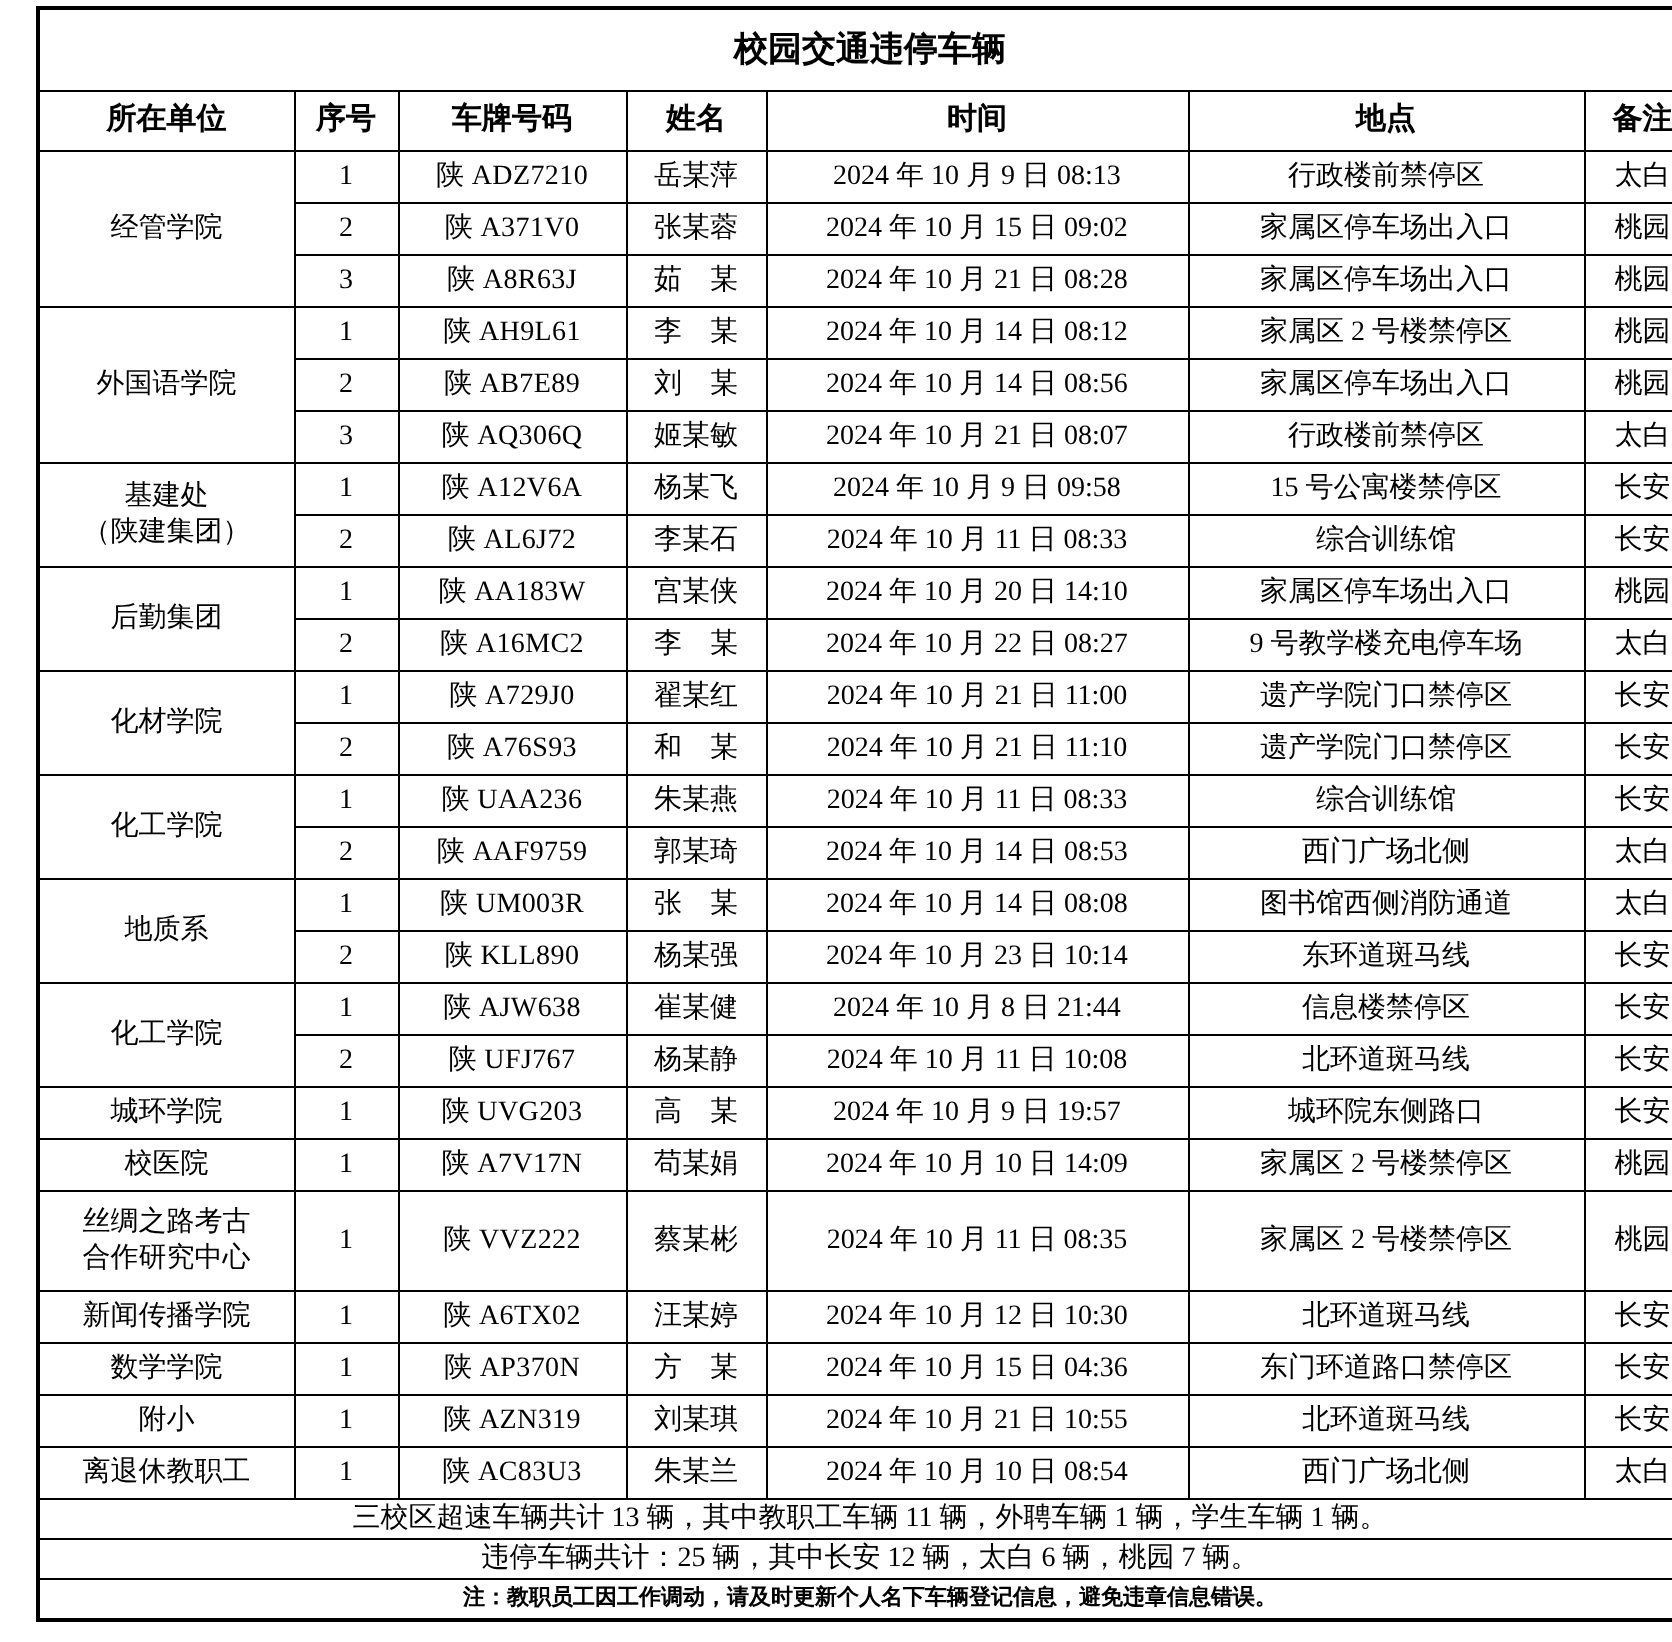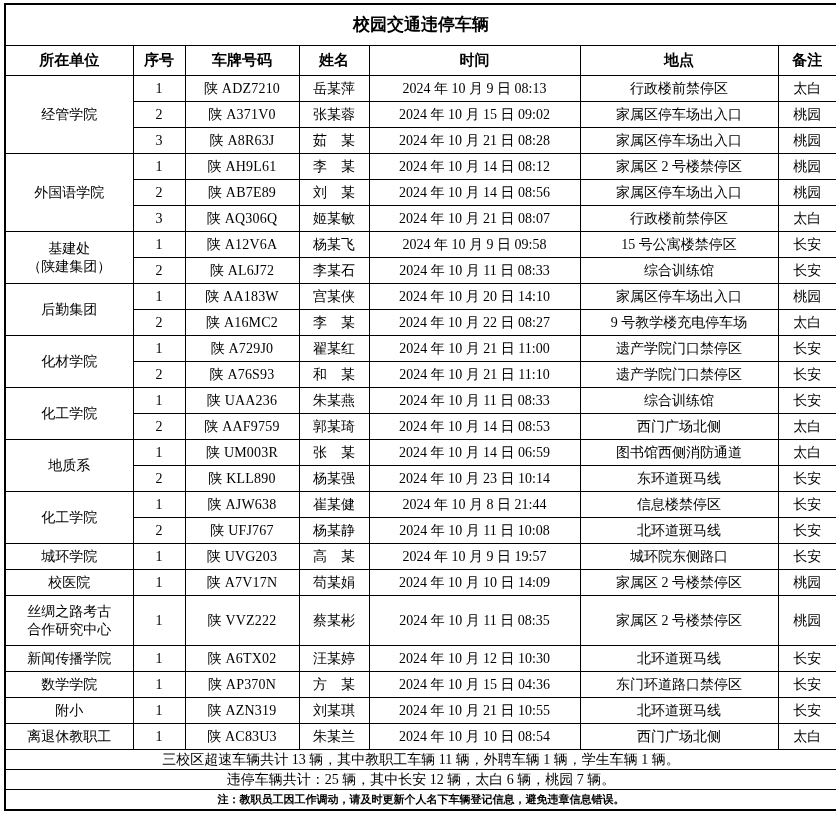--- a/index.html
+++ b/index.html
@@ -1,21 +1,21 @@
 <!DOCTYPE html>
 <html lang="zh"><head>
 <meta charset="utf-8">
 <style>
   html, body { margin: 0; padding: 0; background: #ffffff; }
   body {
     width: 836px; height: 821px;
     font-family: "Liberation Serif", "DejaVu Serif", serif;
     color: #000;
   }
-  .sheet { padding: 3px 4px; }
+  .sheet { padding: 3px 18px; }
   table.grid {
     border-collapse: collapse;
     table-layout: fixed;
     width: 832px;
     border: 2px solid #000;
   }
   table.grid td, table.grid th {
     border: 1px solid #000;
     text-align: center;
     vertical-align: middle;
@@ -199,21 +199,21 @@
           <td class="name">郭某琦</td>
           <td class="time">2024 年 10 月 14 日 08:53</td>
           <td class="location">西门广场北侧</td>
           <td class="campus">太白</td>
         </tr>
         <tr>
           <td class="unit" rowspan="2">地质系</td>
           <td class="no">1</td>
           <td class="plate">陕 UM003R</td>
           <td class="name">张　某</td>
-          <td class="time">2024 年 10 月 14 日 06:59</td>
+          <td class="time">2024 年 10 月 14 日 08:08</td>
           <td class="location">图书馆西侧消防通道</td>
           <td class="campus">太白</td>
         </tr>
         <tr>
           <td class="no">2</td>
           <td class="plate">陕 KLL890</td>
           <td class="name">杨某强</td>
           <td class="time">2024 年 10 月 23 日 10:14</td>
           <td class="location">东环道斑马线</td>
           <td class="campus">长安</td>

